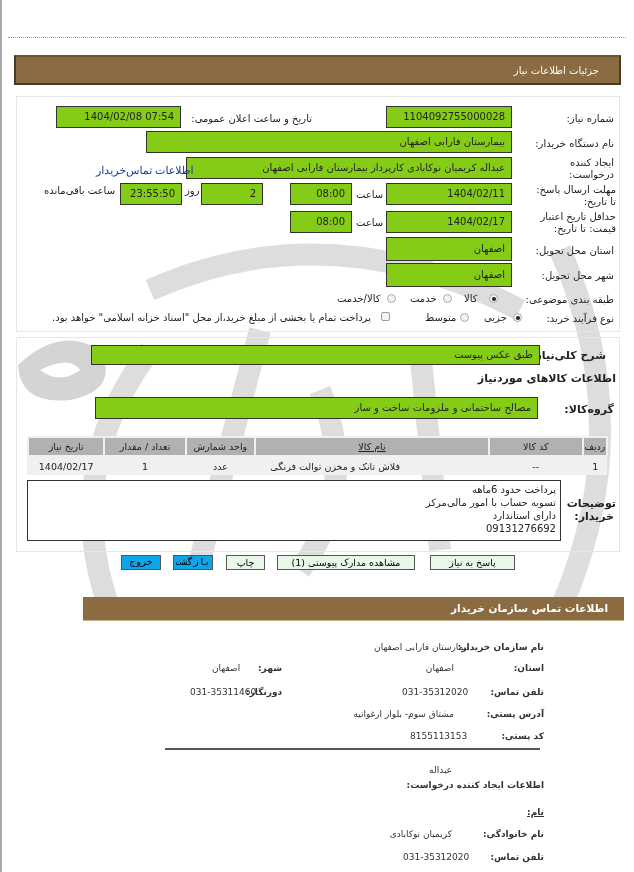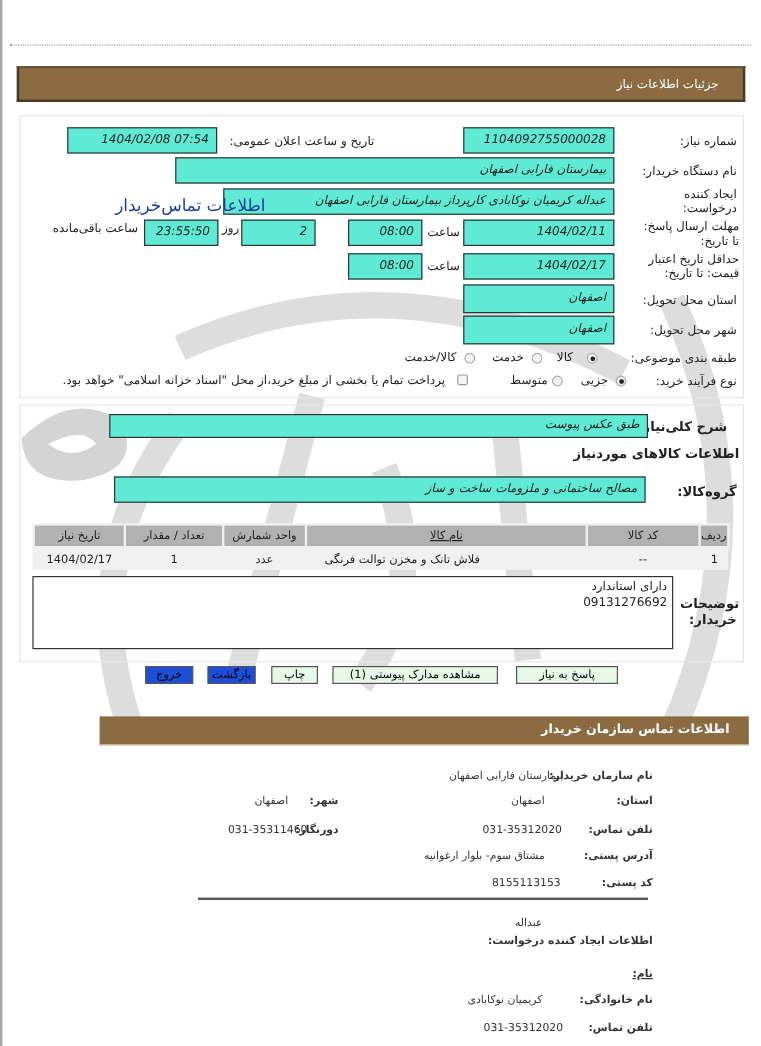--- a/index.html
+++ b/index.html
@@ -8,38 +8,38 @@
   .left-rule { position: absolute; left: 0; top: 0; width: 2px; height: 872px; background: #a9a9a9; }
   .dotted-rule { position: absolute; left: 8px; right: 8px; top: 37px; border-top: 1px dotted #9a9a9a; }
 
   .watermark { position: absolute; left: 0; top: 230px; width: 634px; height: 420px; pointer-events: none; }
 
   .title-bar { position: absolute; left: 14px; top: 55px; width: 607px; height: 30px; background: #8b6b41; border: 2px solid #4a3b26; border-top-color: #6b5535; direction: rtl; }
   .title-bar span { position: absolute; right: 20px; top: 8px; color: #fff; font-size: 10px; }
 
   .panel { position: absolute; border: 1px solid #e6e6e6; background: transparent; }
   .lbl { position: absolute; direction: rtl; text-align: right; font-size: 10px; color: #222; line-height: 12px; white-space: nowrap; }
-  .box { position: absolute; border: 1px solid #333; background: #5eead4; font-size: 10px; line-height: 20px; padding: 0 6px; white-space: nowrap; overflow: hidden; font-style: italic; }
+  .box { position: absolute; border: 1px solid #333; background: #84cc16; font-size: 10px; line-height: 20px; padding: 0 6px; white-space: nowrap; overflow: hidden; }
   .box.ltr { direction: ltr; text-align: right; }
   .box.rtl { direction: rtl; text-align: right; }
-  .link { position: absolute; color: #1b3b9a; font-size: 14px; direction: rtl; white-space: nowrap; cursor: pointer; }
+  .link { position: absolute; color: #1b3b9a; font-size: 11px; direction: rtl; white-space: nowrap; cursor: pointer; font-family: Liberation Serif, serif; }
   .radio { position: absolute; width: 9px; height: 9px; border-radius: 50%; border: 1px solid #aaa; background: #f2f2f2; }
   .radio.on::after { content: ""; position: absolute; left: 1.5px; top: 1.5px; width: 4px; height: 4px; border-radius: 50%; background: #222; }
   .check { position: absolute; width: 9px; height: 9px; border: 1px solid #999; background: #f4f4f4; border-radius: 2px; }
   .bold { font-weight: bold; }
 
   table.items { position: absolute; left: 27px; top: 436px; width: 581px; border-collapse: collapse; direction: rtl; font-size: 9.5px; }
   table.items th { background: #b1b1b1; color: #222; font-weight: normal; height: 19px; border: 2px solid #f0f0f0; }
   table.items td { background: #f0f0f0; height: 19px; text-align: center; border-left: 2px solid #f0f0f0; }
 
   .desc-box { position: absolute; left: 27px; top: 480px; width: 534px; height: 61px; border: 1px solid #333; background: #fff; direction: rtl; text-align: right; padding: 2px 4px; font-size: 10px; line-height: 13px; }
 
   .btn { position: absolute; height: 15px; border: 1px solid #555; font-size: 9.5px; line-height: 13px; text-align: center; direction: rtl; cursor: pointer; font-family: "DejaVu Sans", sans-serif; }
   .btn.green { background: #e9f7e9; }
-  .btn.red { background: #1d4ed8; }
+  .btn.red { background: #0ea5e9; font-family: Liberation Mono, monospace; }
 
   .sec2-bar { position: absolute; left: 83px; top: 597px; width: 541px; height: 24px; background: #8b6b41; border-bottom: 1px solid #c6b08a; direction: rtl; }
   .sec2-bar span { position: absolute; right: 16px; top: 5px; color: #fff; font-weight: bold; font-size: 10.5px; }
   .sep { position: absolute; left: 165px; width: 375px; top: 748px; border-top: 2px solid #555; }
   .small { font-size: 9px; color: #333; }
 </style>
 </head>
 <body>
 
 <div class="left-rule"></div>
@@ -141,20 +141,22 @@
       <td>عدد</td>
       <td>1</td>
       <td>1404/02/17</td>
     </tr>
   </tbody>
 </table>
 
 <span class="lbl bold" style="right:18px; top:498px; font-size:11px;">توضیحات</span>
 <span class="lbl bold" style="right:20px; top:511px; font-size:11px;">خریدار:</span>
 <div class="desc-box">
+  <div>پرداخت حدود 6ماهه</div>
+  <div>تسویه حساب با امور مالی‌مرکز</div>
   <div>دارای استاندارد</div>
   <div>09131276692</div>
 </div>
 
 <button class="btn green" style="left:430px; top:555px; width:85px;">پاسخ به نیاز</button>
 <button class="btn green" style="left:277px; top:555px; width:138px;">مشاهده مدارک پیوستی (1)</button>
 <button class="btn green" style="left:226px; top:555px; width:39px;">چاپ</button>
 <button class="btn red" style="left:173px; top:555px; width:40px;">بازگشت</button>
 <button class="btn red" style="left:121px; top:555px; width:40px;">خروج</button>
 

